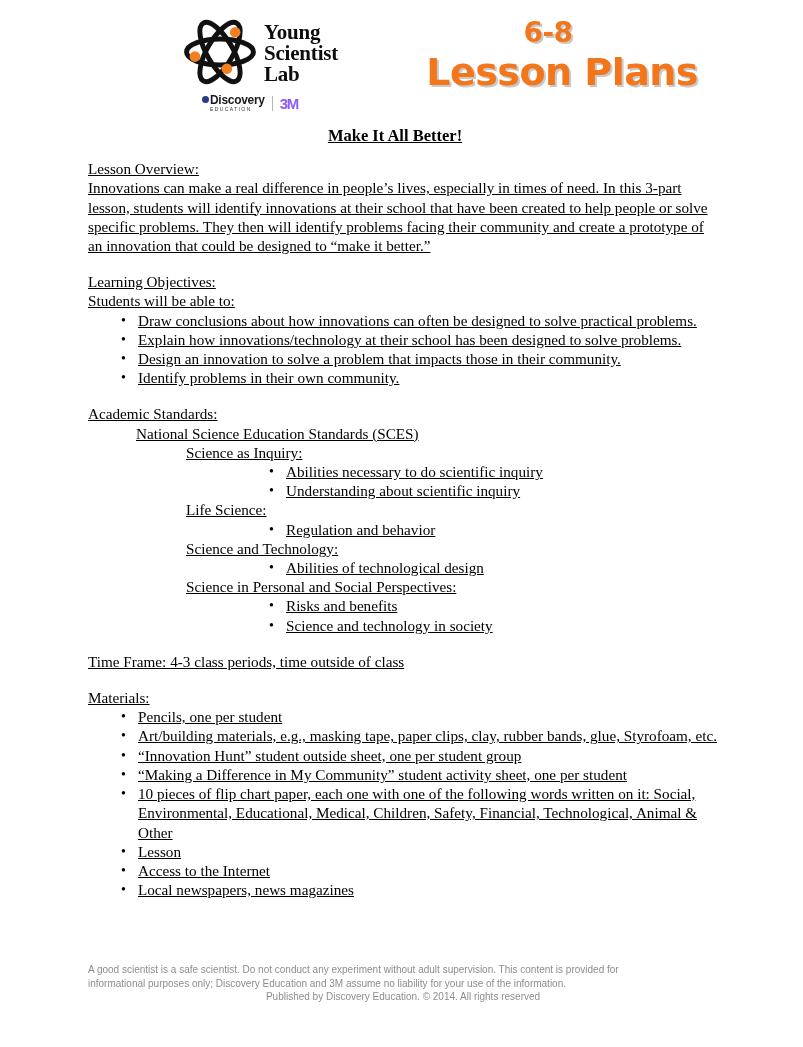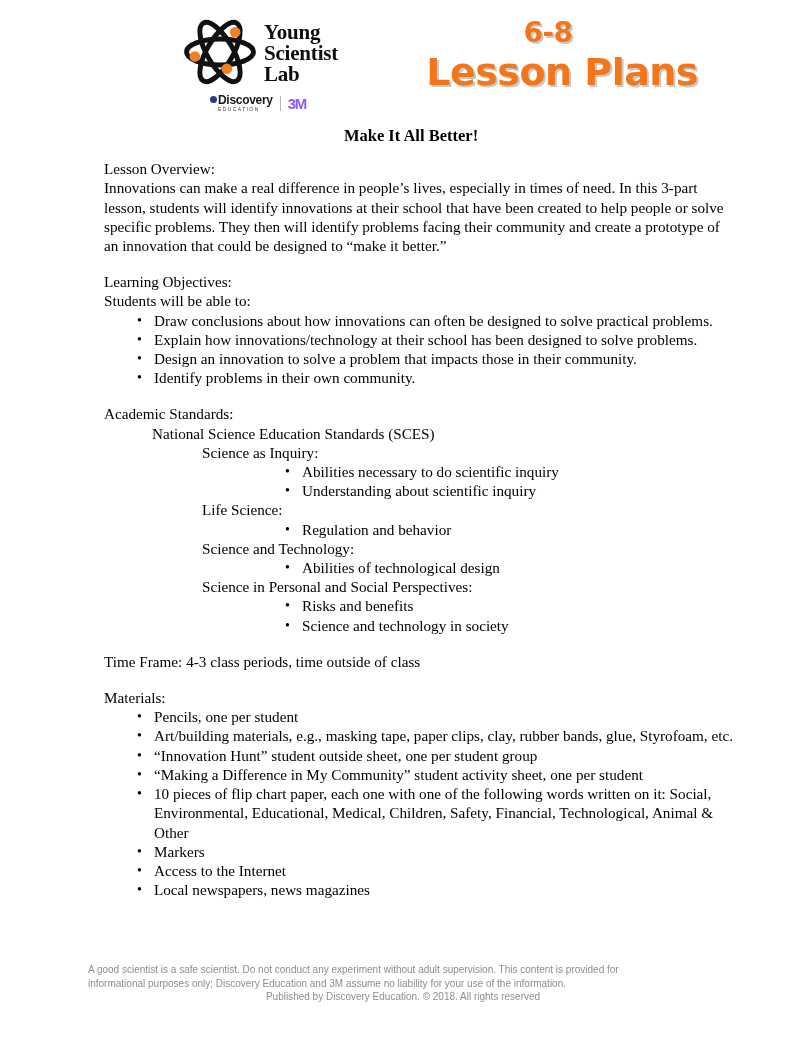--- a/index.html
+++ b/index.html
@@ -42,21 +42,21 @@
     letter-spacing: -0.2px;
     color: #0d0d0d;
     padding-top: 2px;
   }
   .ysl-words div { white-space: nowrap; }
 
   .partner-row {
     display: flex;
     align-items: center;
     margin-top: 4px;
-    margin-left: 28px;
+    margin-left: 20px;
     gap: 7px;
   }
   .discovery-logo {
     display: flex;
     flex-direction: column;
     align-items: flex-start;
     line-height: 1;
   }
   .disc-main {
     display: flex;
@@ -124,25 +124,26 @@
   
   .page {
     position: absolute;
     left: 0; top: 0;
     width: 803px;
     height: 1047px;
     padding: 6px;
   }
   .content {
     position: absolute;
-    left: 104px;
+    left: 88px;
     top: 126px;
     width: 630px;
     font-size: 15.2px;
     line-height: 19.2px;
+    text-decoration: underline;
   }
   .doc-title {
     text-align: center;
     font-weight: bold;
     font-size: 16.5px;
     margin: 0 0 14px 0;
     padding-right: 16px;
   }
   .label { margin: 0; }
   .para { margin: 0; text-align: left; }
@@ -291,25 +292,25 @@
 
     <div class="spacer"></div>
 
     <p class="label">Materials:</p>
     <ul class="blist">
       <li>Pencils, one per student</li>
       <li>Art/building materials, e.g., masking tape, paper clips, clay, rubber bands, glue, Styrofoam, etc.</li>
       <li>“Innovation Hunt” student outside sheet, one per student group</li>
       <li>“Making a Difference in My Community” student activity sheet, one per student</li>
       <li>10 pieces of flip chart paper, each one with one of the following words written on it: Social, Environmental, Educational, Medical, Children, Safety, Financial, Technological, Animal &amp; Other</li>
-      <li>Markers</li>
+      <li>Lesson</li>
       <li>Access to the Internet</li>
       <li>Local newspapers, news magazines</li>
     </ul>
   </div>
 
   <div class="footer">
     <p class="fline">A good scientist is a safe scientist.  Do not conduct any experiment without adult supervision.  This content is provided for</p>
     <p class="fline">informational purposes only; Discovery Education and 3M assume no liability for your use of the information.</p>
-    <p class="fline fcenter">Published by Discovery Education. © 2018. All rights reserved</p>
+    <p class="fline fcenter">Published by Discovery Education. © 2014. All rights reserved</p>
   </div>
 
 </div>
 
 </body></html>

